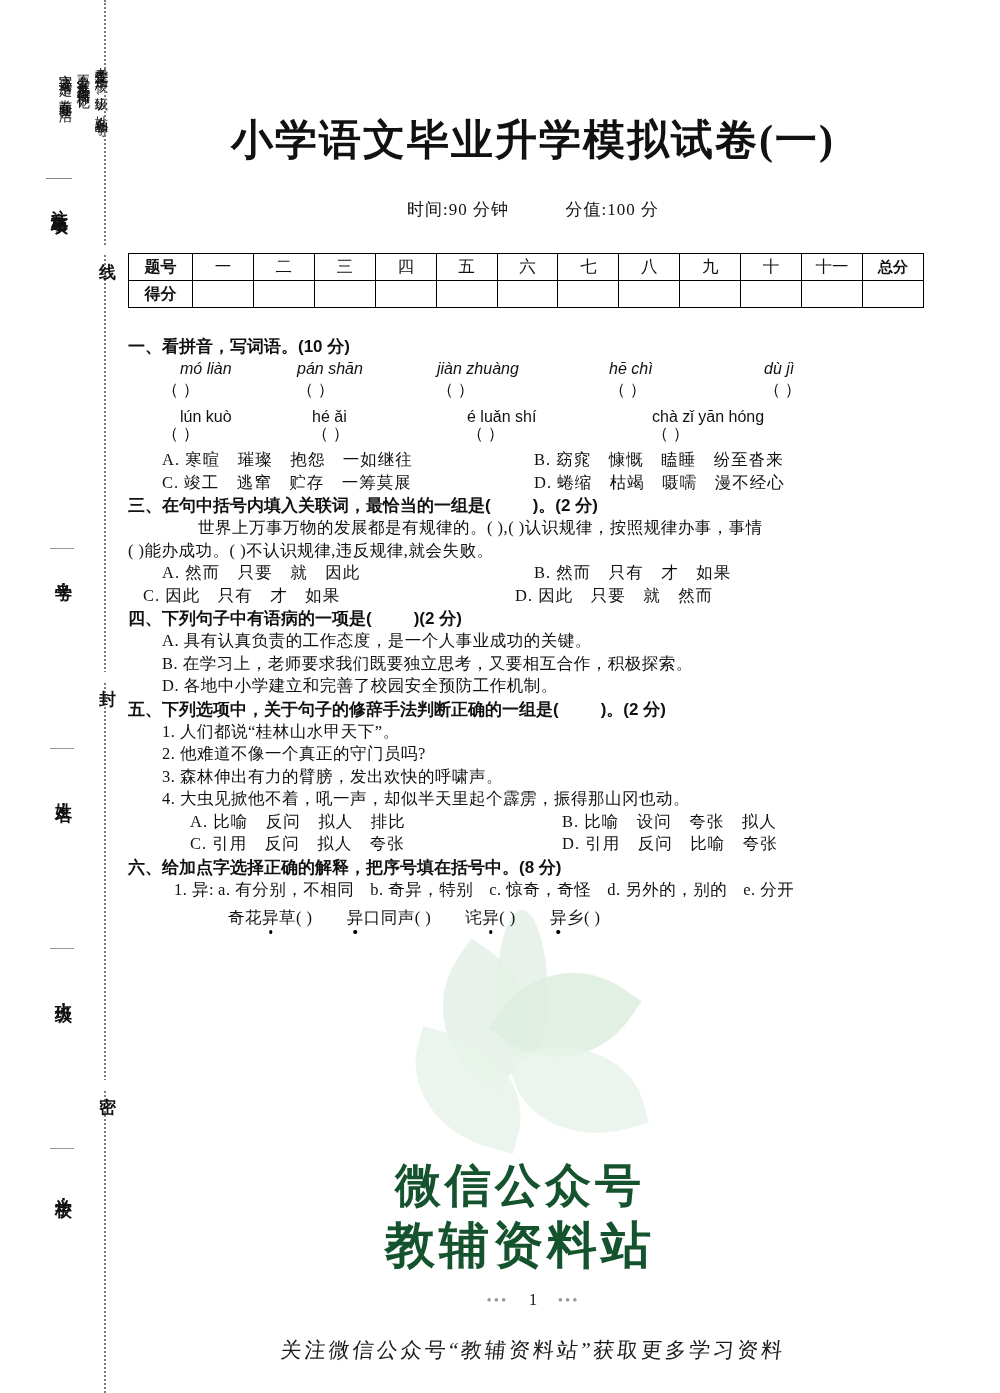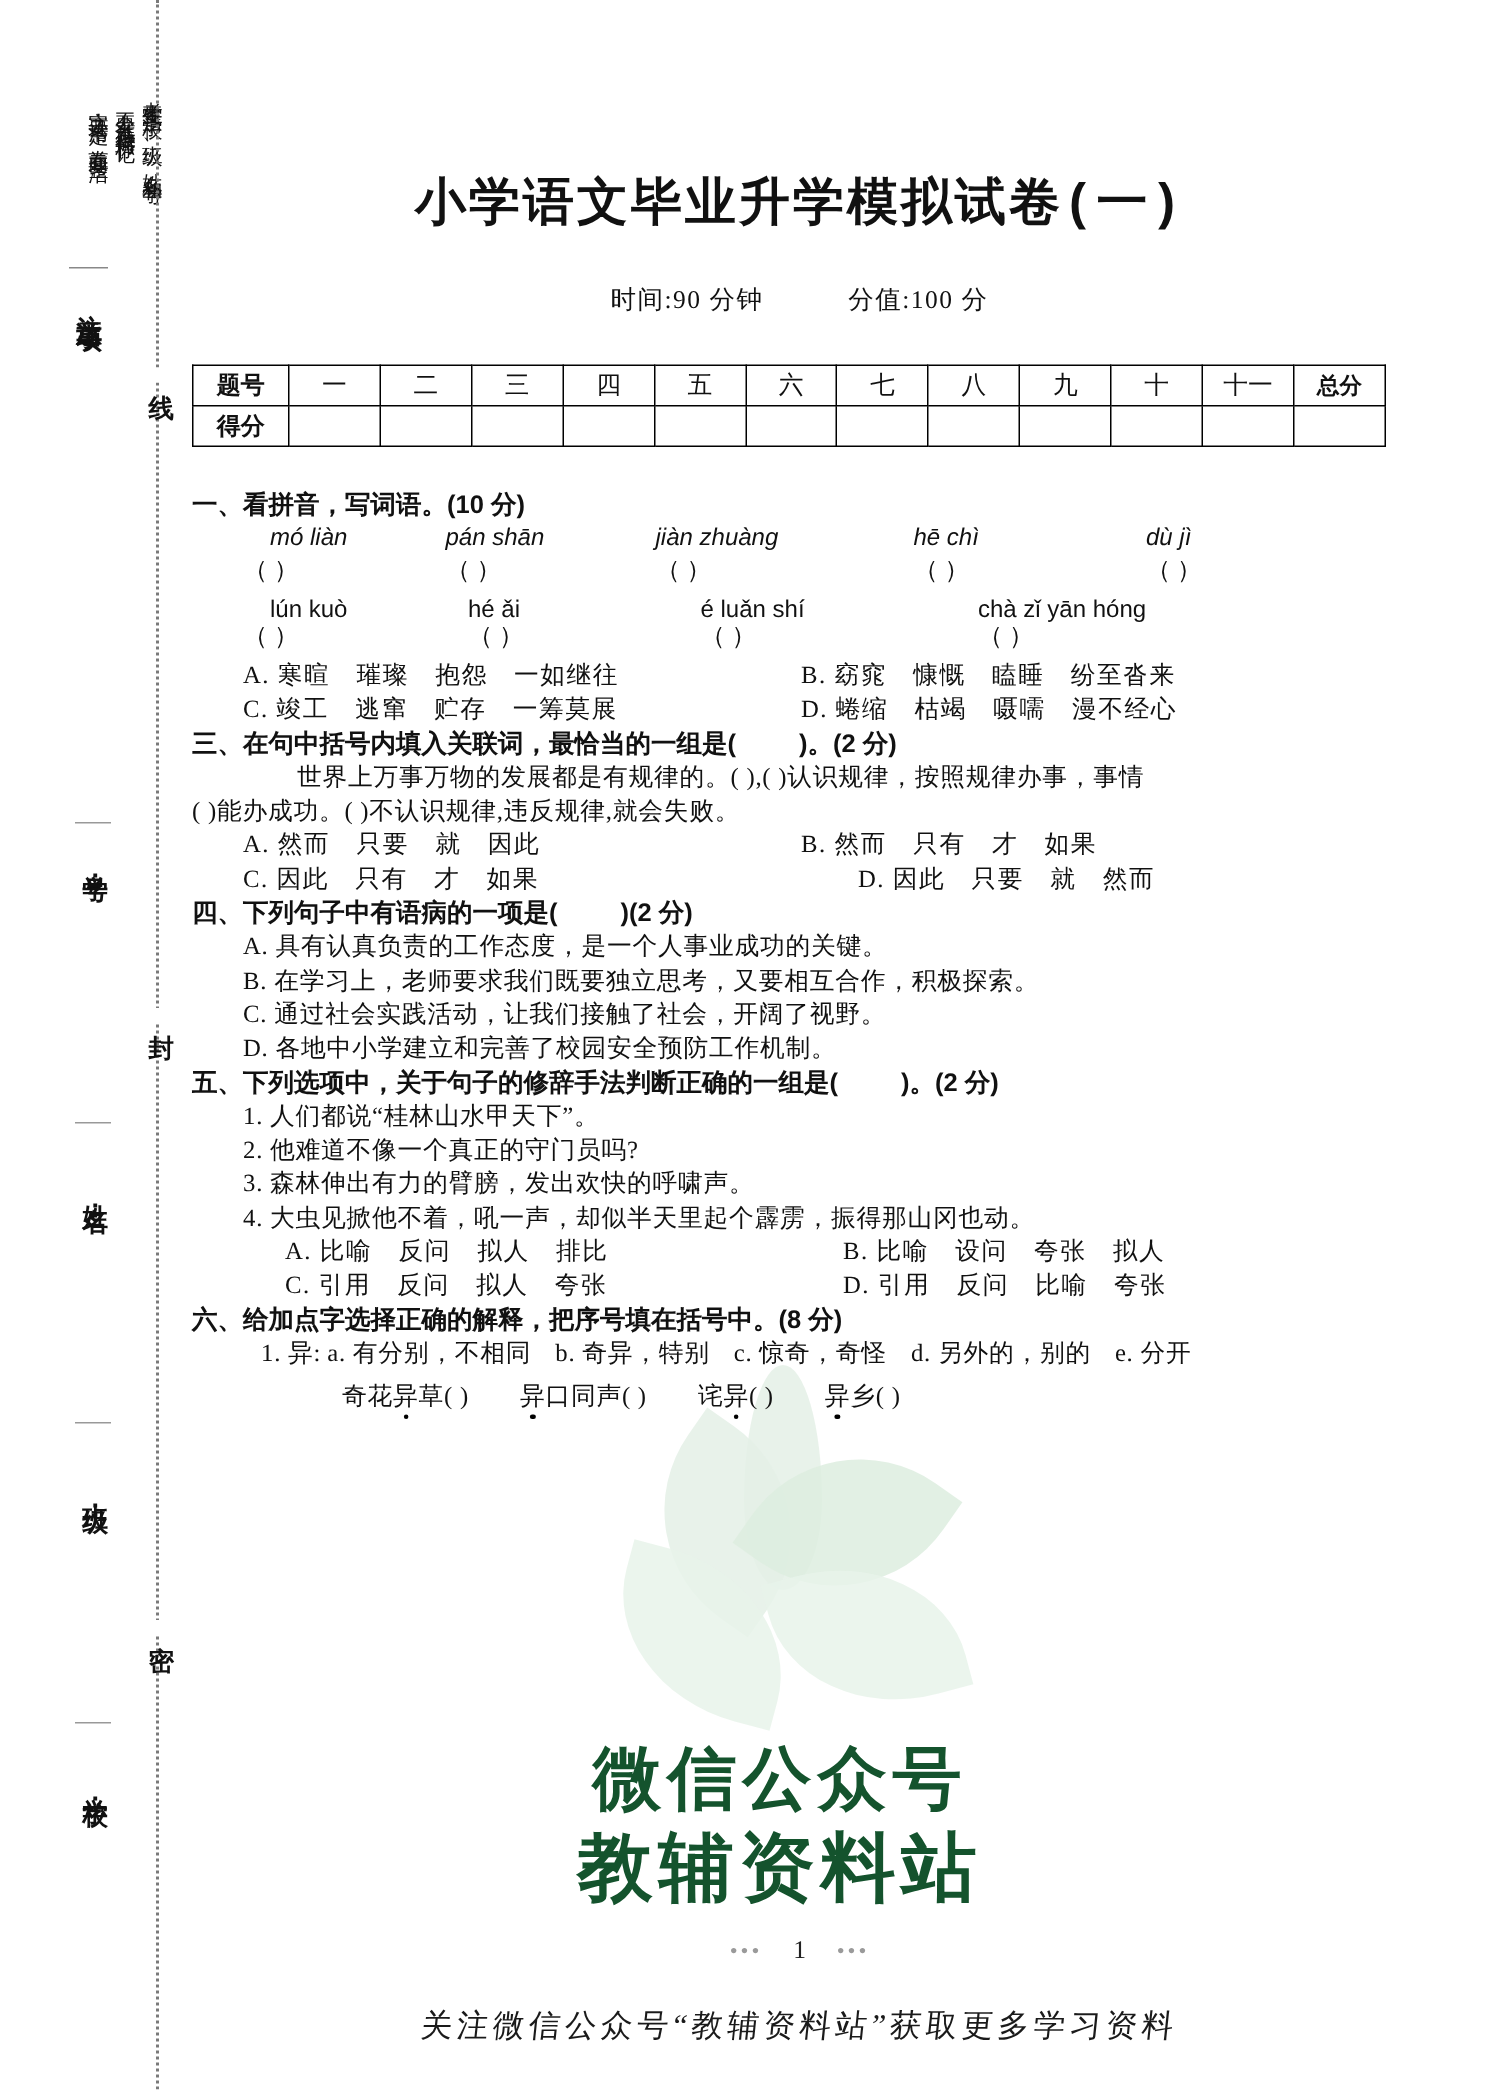--- a/index.html
+++ b/index.html
@@ -79,22 +79,22 @@
   }
   .s-xian { top:245px; }
   .s-feng { top:672px; }
   .s-mi   { top:1080px; }
 
   
   #paper { position:absolute; left:128px; top:0; width:810px; height:1393px; z-index:2; }
 
   #title {
     text-align:center; margin-top:112px;
-    font-family:Liberation Mono, monospace;
-    font-size:34px; font-weight:bold; letter-spacing:2px;
+    font-family:Liberation Serif, serif;
+    font-size:42px; font-weight:bold; letter-spacing:2px;
   }
   #subtitle {
     text-align:center; margin-top:30px; font-size:17px; letter-spacing:1px;
   }
   #subtitle .gap { display:inline-block; width:46px; }
 
   
   #score-table-wrap { margin-top:32px; }
   table.score {
     border-collapse:collapse; width:796px;
@@ -297,33 +297,32 @@
     <div class="q">
       <div class="q-head">
         <span>三、在句中括号内填入关联词，最恰当的一组是(</span><span class="blank"></span><span>)。(2 分)</span>
       </div>
       <div class="line indent">世界上万事万物的发展都是有规律的。(       ),(        )认识规律，按照规律办事，事情</div>
       <div class="line flush">(      )能办成功。(       )不认识规律,违反规律,就会失败。</div>
       <div class="opt-row" style="margin-left:34px;">
         <span class="opt">A. 然而　只要　就　因此</span>
         <span class="opt">B. 然而　只有　才　如果</span>
       </div>
-      <div class="opt-row" style="margin-left:34px;gap:44px;">
+      <div class="opt-row" style="margin-left:15px;">
         <span class="opt">C. 因此　只有　才　如果</span>
         <span class="opt">D. 因此　只要　就　然而</span>
       </div>
     </div>
 
     <div class="q">
       <div class="q-head">
         <span>四、下列句子中有语病的一项是(</span><span class="blank"></span><span>)(2 分)</span>
       </div>
       <div class="line">A. 具有认真负责的工作态度，是一个人事业成功的关键。</div>
       <div class="line">B. 在学习上，老师要求我们既要独立思考，又要相互合作，积极探索。</div>
-      <div class="line">C. 通过社会实践活动，让我们接触了社会，开阔了视野。</div>
       <div class="line">D. 各地中小学建立和完善了校园安全预防工作机制。</div>
     </div>
 
     <div class="q">
       <div class="q-head">
         <span>五、下列选项中，关于句子的修辞手法判断正确的一组是(</span><span class="blank"></span><span>)。(2 分)</span>
       </div>
       <div class="line">1. 人们都说“桂林山水甲天下”。</div>
       <div class="line">2. 他难道不像一个真正的守门员吗?</div>
       <div class="line">3. 森林伸出有力的臂膀，发出欢快的呼啸声。</div>

